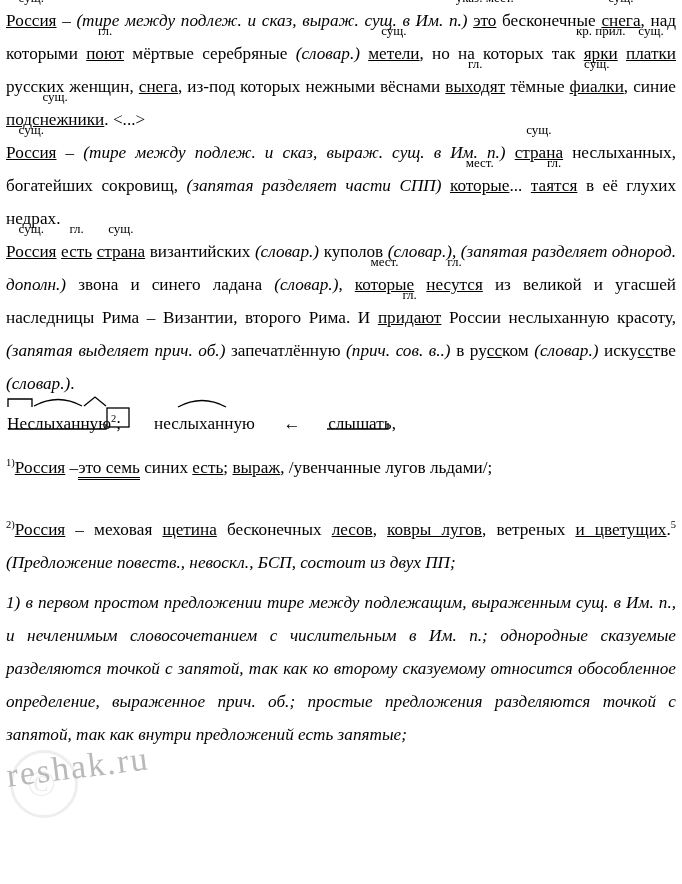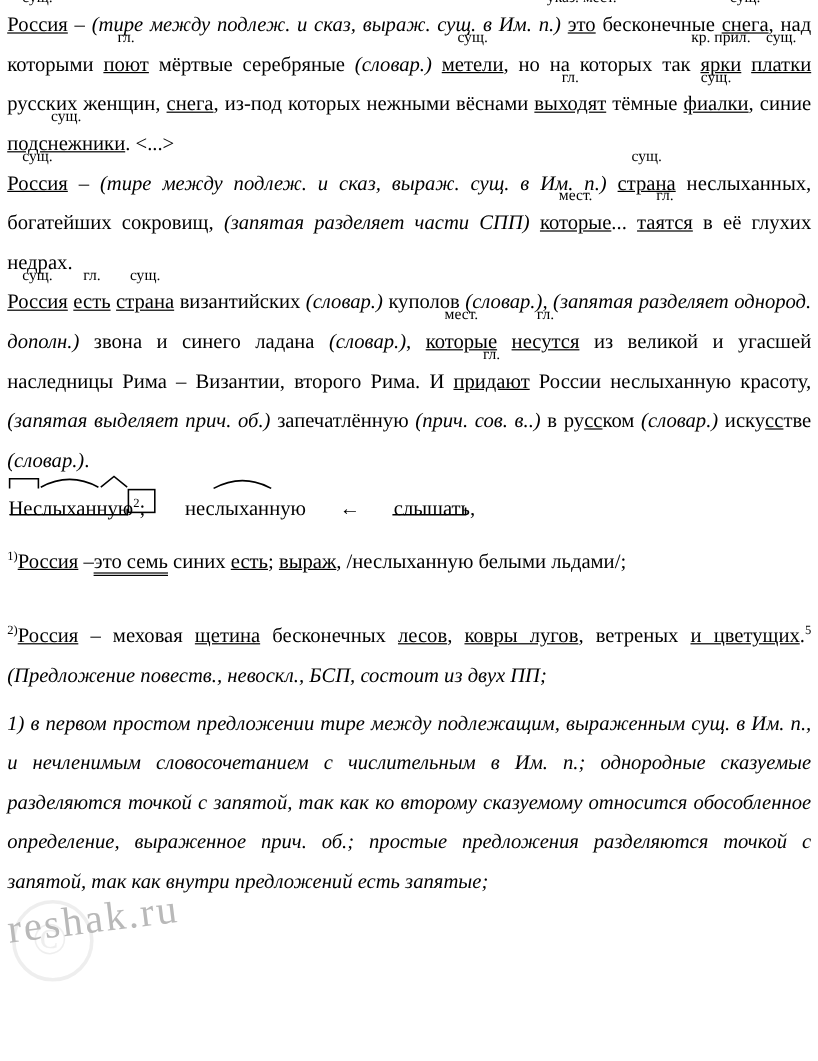--- a/index.html
+++ b/index.html
@@ -161,21 +161,21 @@
       <svg width="86" height="34" style="position:absolute;left:0;top:-4px;overflow:visible;">
         <path d="M1,27 L62,27 L62,21" fill="none" stroke="#000" stroke-width="1.3"></path>
       </svg>
       <span>слышать,</span>
     </span>
     <span style="flex:1;"></span>
   </div>
 
   <div class="analysis-block">
     <p class="para" style="margin-bottom:2px;">
-      <span class="sup">1)</span><span class="u">Россия</span><span> –</span><span class="du">это семь</span><span> синих </span><span class="u">есть</span><span>; </span><span class="u">выраж</span><span>, /неслыханную белыми льдами/;</span>
+      <span class="sup">1)</span><span class="u">Россия</span><span> –</span><span class="du">это семь</span><span> синих </span><span class="u">есть</span><span>; </span><span class="u">выраж</span><span>, /увенчанные лугов льдами/;</span>
     </p>
     <p class="para" style="margin-bottom:2px;margin-top:29px;">
       <span class="sup">2)</span><span class="u">Россия</span><span> – меховая </span><span class="u">щетина</span><span> бесконечных </span><span class="u">лесов</span><span>, </span><span class="u">ковры лугов</span><span>, ветреных </span><span class="u">и цветущих</span><span>.</span><span class="sup">5</span>
       <span class="it">(Предложение повеств., невоскл., БСП, состоит из двух ПП;</span>
     </p>
     <p class="para it" style="margin-top:6px;">1) в первом простом предложении тире между подлежащим, выраженным сущ. в Им. п., и нечленимым словосочетанием с числительным в Им. п.; однородные сказуемые разделяются точкой с запятой, так как ко второму сказуемому относится обособленное определение, выраженное прич. об.; простые предложения разделяются точкой с запятой, так как внутри предложений есть запятые;</p>
   </div>
 
   <div class="watermark">
     <div class="wm-circle"></div>

